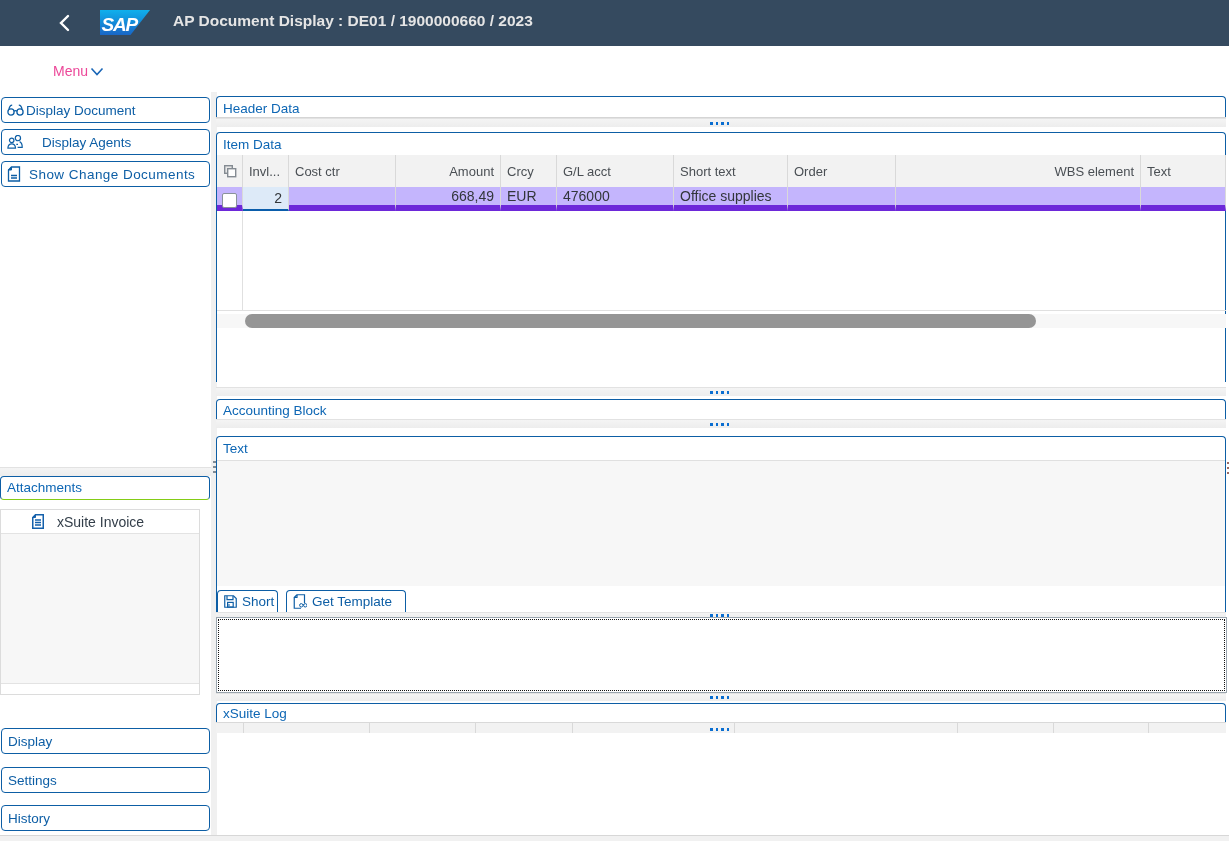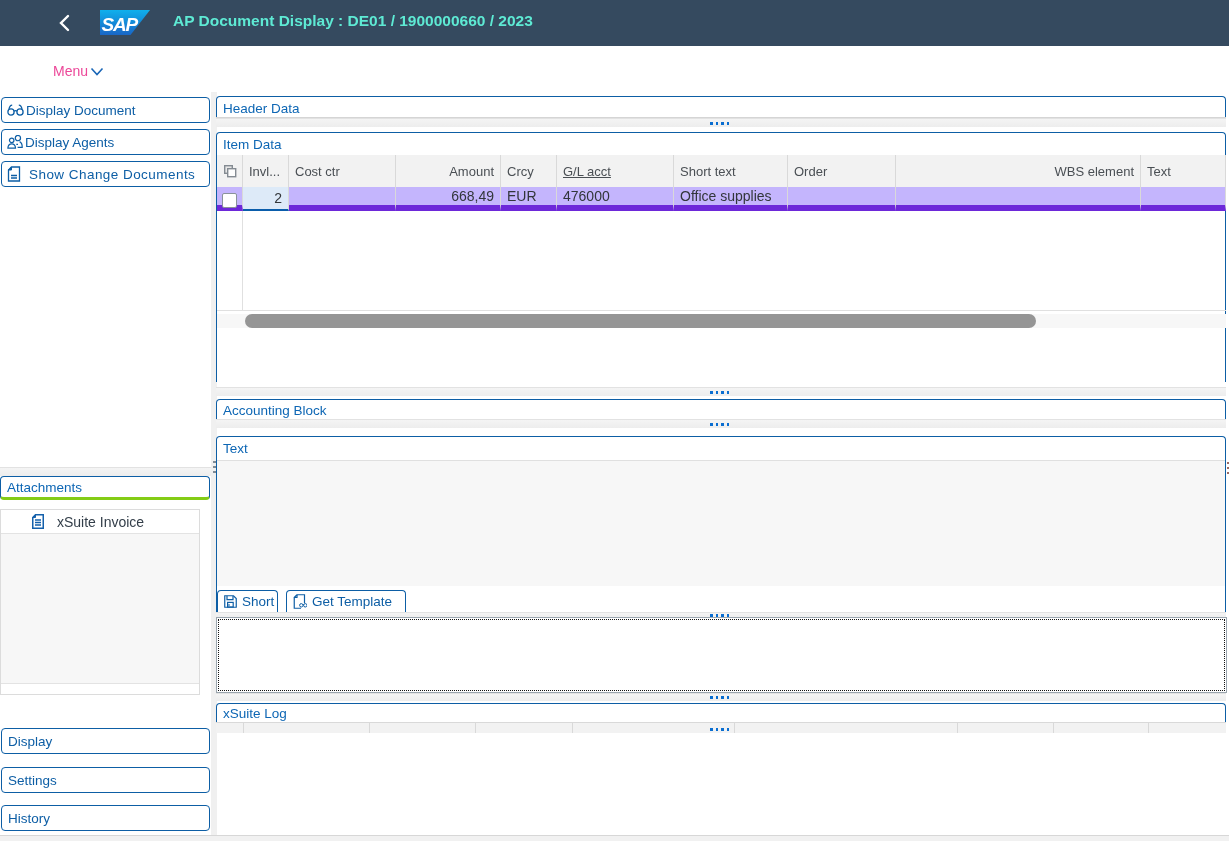--- a/index.html
+++ b/index.html
@@ -2,21 +2,21 @@
 <html><head>
 <meta charset="utf-8">
 <style>
   * { margin:0; padding:0; box-sizing:border-box; }
   html,body { width:1229px; height:841px; overflow:hidden; background:#fff;
     font-family:"Liberation Sans", sans-serif; }
   .abs { position:absolute; }
   
   #shell { left:0; top:0; width:1229px; height:46px; background:#354a5f; }
   #backbtn { left:56px; top:13px; }
-  #title { left:173px; top:12px; color:#5eead4; font-size:15.5px; font-weight:bold; letter-spacing:0px; }
+  #title { left:173px; top:12px; color:#e5e5e5; font-size:15.5px; font-weight:bold; letter-spacing:0px; }
   
   #menurow { left:0; top:46px; width:1229px; height:46px; background:#fff; }
   #menu { left:53px; top:17px; color:#ec4899; font-size:14px; }
   
   .vsplit { background:#f0f0f0; }
   .hbar { background:linear-gradient(#f4f4f4,#ededed); border-top:1px solid #e2e2e2; }
   .dots4 { display:flex; gap:3px; }
   .dots4 i { width:2.5px; height:2.5px; background:#0a6ed1; display:block; }
   
   .panel { border:1px solid #0d5ea5; border-bottom:none; border-radius:4px 4px 0 0; background:#fff; }
@@ -66,21 +66,21 @@
       <svg width="17" height="12" viewBox="0 0 17 12" fill="none">
         <circle cx="4" cy="8" r="3.1" stroke="#0d5ea5" stroke-width="1.3"></circle>
   <circle cx="13" cy="8" r="3.1" stroke="#0d5ea5" stroke-width="1.3"></circle>
   <path d="M7 7.2 Q8.5 6.2 10 7.2" stroke="#0d5ea5" stroke-width="1.3"></path>
   <path d="M2 5.2 Q2.6 1.4 5.2 1.2" stroke="#0d5ea5" stroke-width="1.3"></path>
   <path d="M15 5.2 Q14.4 1.4 11.8 1.2" stroke="#0d5ea5" stroke-width="1.3"></path>
       </svg>
     </span>
   <span style="margin-left:2px;white-space:nowrap;">Display Document</span>
 </div>
-<div class="btn" style="left:1px;top:129px;width:209px;height:26px;">
+<div class="btn" style="left:1px;top:129px;width:209px;height:26px;gap:17px;">
   <span id="ic-people" style="margin-left:5px;display:flex">
       <svg width="16" height="14" viewBox="0 0 16 14" fill="none">
         <circle cx="4.7" cy="5.3" r="2.25" stroke="#0d5ea5" stroke-width="1.2"></circle>
   <path d="M0.9 13.1 Q1.1 8.8 4.7 8.8 Q8.3 8.8 8.5 13.1 Z" stroke="#0d5ea5" stroke-width="1.2"></path>
   <circle cx="10.9" cy="3.1" r="2.65" stroke="#0d5ea5" stroke-width="1.2"></circle>
   <path d="M12.6 6.6 Q15.3 7.8 15.2 12.3 L10.6 12.3" stroke="#0d5ea5" stroke-width="1.2"></path>
   <path d="M9.3 9.3 L11 9.3" stroke="#0d5ea5" stroke-width="1.2"></path>
       </svg>
     </span>
   <span style="margin-left:2px;white-space:nowrap;">Display Agents</span>
@@ -90,21 +90,21 @@
       <svg width="14" height="16" viewBox="0 0 14 16" fill="none">
         <path d="M4.5 1 H12.5 V15 H1.5 V4 Z" stroke="#0d5ea5" stroke-width="1.3"></path>
   <path d="M4.5 1 V4 H1.5 Z" fill="#0d5ea5" stroke="#0d5ea5" stroke-width="1"></path>
   <path d="M4 9.5 H10 M4 12 H10" stroke="#0d5ea5" stroke-width="1.4"></path>
       </svg>
     </span>
   <span style="margin-left:8px;letter-spacing:0.45px;white-space:nowrap;">Show Change Documents</span>
 </div>
 
 <div class="abs hbar" style="left:0;top:467px;width:211px;height:9px"></div>
-<div class="abs panel" style="left:0px;top:476px;width:210px;height:24px;border-bottom:3px solid #84cc16;border-radius:4px;text-align:center;">
+<div class="abs panel" style="left:0px;top:476px;width:210px;height:24px;border-bottom:1px solid #84cc16;border-radius:4px;text-align:center;">
   <div class="ptitle" style="top:3px">Attachments</div>
 </div>
 
 <div class="abs" style="left:0px;top:509px;width:200px;height:186px;border:1px solid #dcdcdc;background:#f7f7f7;">
   <div style="height:24px;background:#fff;border-bottom:1px solid #e3e3e3;display:flex;align-items:center;">
     <span id="ic-invoice" style="margin-left:31px;display:flex">
         <svg width="12" height="15" viewBox="0 0 12 15" fill="none">
           <path d="M3.5 0.75 H11.25 V14.25 H0.75 V3.5 Z" stroke="#1460ab" stroke-width="1.5"></path>
   <path d="M3.5 0.75 V3.5 H0.75 Z" fill="#1460ab" stroke="#1460ab"></path>
   <path d="M3 6 H9 M3 8.5 H9 M3 11 H9" stroke="#1460ab" stroke-width="1.3"></path>
@@ -140,21 +140,21 @@
 
 <div class="abs panel" style="left:216px;top:132px;width:1010px;height:250px;border-bottom:none;">
   <div class="ptitle">Item Data</div>
 </div>
 <div class="abs" id="tablewrap" style="left:217px;top:155px;width:1009px;height:156px;">
     <div class="th" style="left:0px;top:0;width:26px;height:32px;"></div>
     <div class="th" style="left:26px;top:0;width:46px;height:32px;">Invl...</div>
     <div class="th" style="left:72px;top:0;width:107px;height:32px;">Cost ctr</div>
     <div class="th r" style="left:179px;top:0;width:105px;height:32px;">Amount</div>
     <div class="th" style="left:284px;top:0;width:56px;height:32px;">Crcy</div>
-    <div class="th" style="left:340px;top:0;width:117px;height:32px;text-decoration:underline;">G/L acct</div>
+    <div class="th" style="left:340px;top:0;width:117px;height:32px;">G/L acct</div>
     <div class="th" style="left:457px;top:0;width:114px;height:32px;">Short text</div>
     <div class="th" style="left:571px;top:0;width:108px;height:32px;">Order</div>
     <div class="th r" style="left:679px;top:0;width:245px;height:32px;">WBS element</div>
     <div class="th" style="left:924px;top:0;width:85px;height:32px;">Text</div>
     <svg style="position:absolute;left:7px;top:10px" width="13" height="13" viewBox="0 0 13 13">
      <rect x="0.7" y="0.7" width="7.6" height="7.6" fill="#e8e8e8" stroke="#848b92" stroke-width="1.4"></rect>
      <rect x="3.7" y="3.7" width="8" height="8" fill="#fdfdfd" stroke="#848b92" stroke-width="1.4"></rect>
     </svg>
     <div class="td" style="left:0px;top:32px;width:26px;height:24px;"></div>
     <div class="td r" style="left:26px;top:32px;width:46px;height:24px;background:#ddeaf8;border-bottom:2.5px solid #0a5dab;">2</div>

